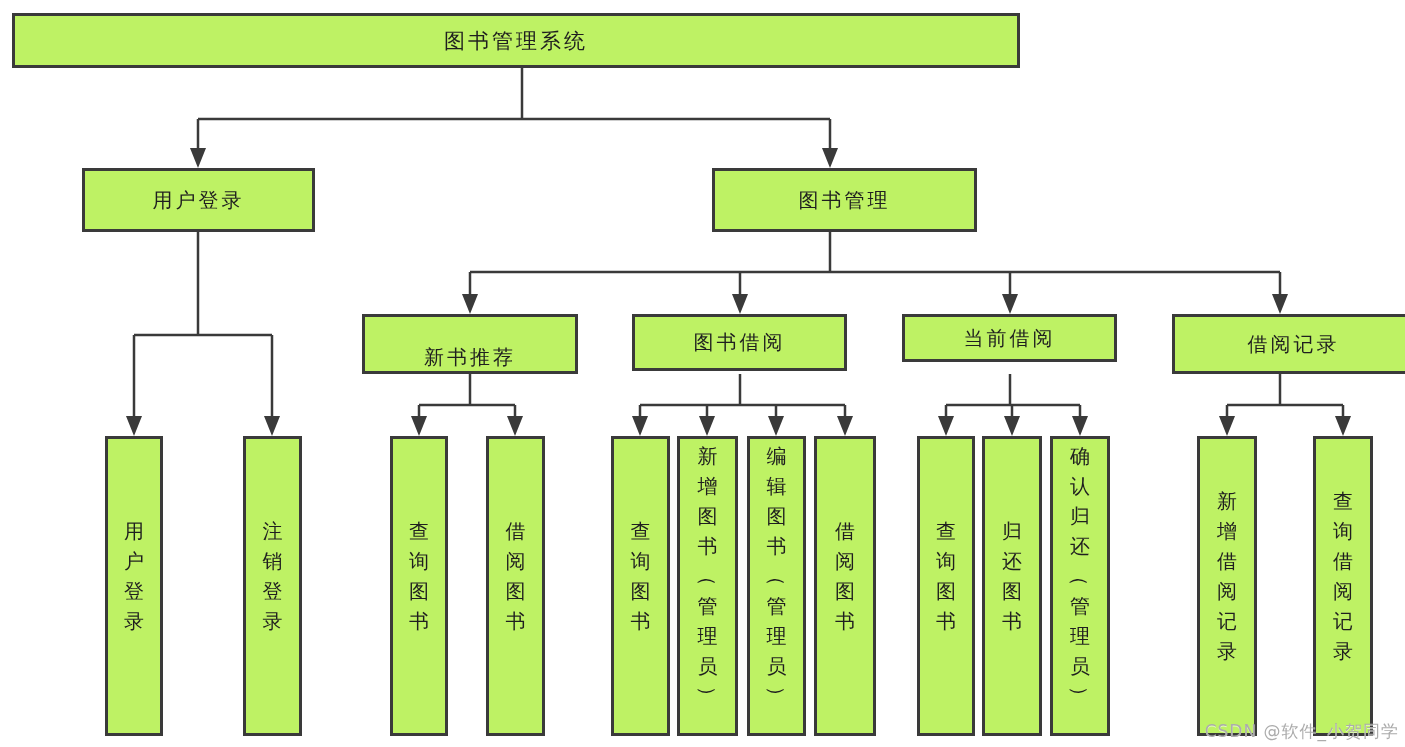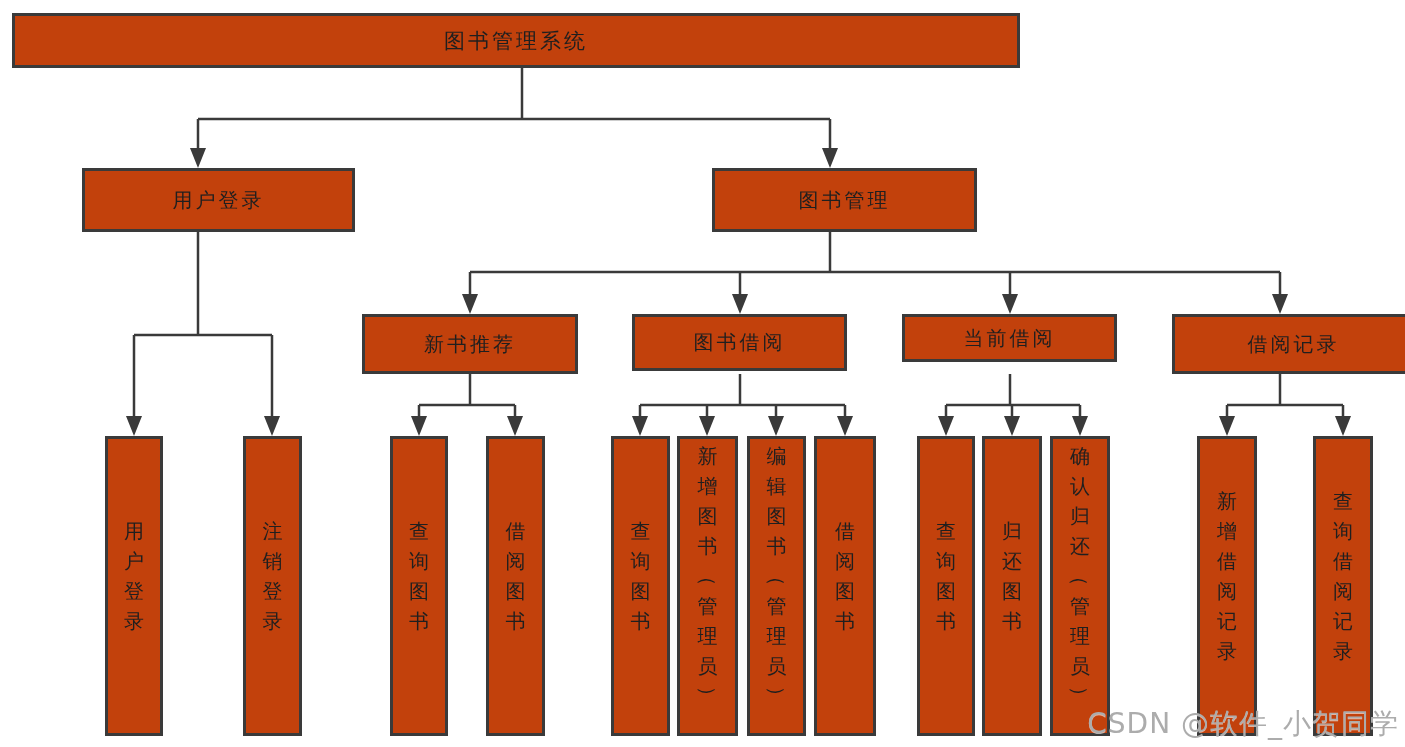--- a/index.html
+++ b/index.html
@@ -12,29 +12,29 @@
   #stage{
     position:relative;width:1405px;height:747px;background:var(--bg);
     font-family:"DejaVu Sans","Liberation Sans",sans-serif;
     color:var(--ink);overflow:hidden;
   }
   #wires{position:absolute;left:0;top:0;width:1405px;height:747px;pointer-events:none;}
   #wires path{stroke:var(--line);stroke-width:2.5;fill:none;}
   #wires polygon{fill:var(--line);stroke:none;}
   .box{
     position:absolute;box-sizing:border-box;border:3px solid var(--line);
-    background:#c2410c;display:flex;align-items:center;justify-content:center;
+    background:#bef264;display:flex;align-items:center;justify-content:center;
   }
   .hlabel{font-size:20px;letter-spacing:3px;white-space:nowrap;}
   .root .hlabel{font-size:21px;}
   .vstack{display:flex;flex-direction:column;align-items:center;transform:translateY(-10px);}
   .vstack span{display:block;height:30px;line-height:30px;font-size:20px;text-align:center;}
   .vstack span.rot{transform:rotate(90deg);}
   #watermark{
-    position:absolute;right:6px;bottom:4px;font-size:28px;letter-spacing:1px;
+    position:absolute;right:6px;bottom:4px;font-size:17px;letter-spacing:1px;
     color:var(--wm);white-space:nowrap;z-index:5;text-shadow:0 1px 0 rgba(255,255,255,.6);
   }
 </style>
 </head>
 <body>
 
 <div id="stage">
 
   <svg id="wires" viewBox="0 0 1405 747" xmlns="http://www.w3.org/2000/svg">
       <path d="M522 68 V119"></path>
@@ -88,28 +88,28 @@
       <path d="M1227 405 V418"></path>
       <polygon points="1227,436 1219,416 1235,416"></polygon>
       <path d="M1343 405 V418"></path>
       <polygon points="1343,436 1335,416 1351,416"></polygon>
     </svg>
 
   <div class="box root" style="left:12px;top:13px;width:1008px;height:55px;">
     <span class="hlabel">图书管理系统</span>
   </div>
 
-  <div class="box" style="left:82px;top:168px;width:273px;height:64px;">
+  <div class="box" style="left:82px;top:168px;width:233px;height:64px;">
     <span class="hlabel">用户登录</span>
   </div>
   <div class="box" style="left:712px;top:168px;width:265px;height:64px;">
     <span class="hlabel">图书管理</span>
   </div>
 
-  <div class="box" style="left:362px;top:314px;width:216px;height:60px;">
+  <div class="box" style="left:362px;top:314px;width:216px;height:60px;align-items:flex-end;">
     <span class="hlabel">新书推荐</span>
   </div>
   <div class="box" style="left:632px;top:314px;width:215px;height:57px;">
     <span class="hlabel">图书借阅</span>
   </div>
   <div class="box" style="left:902px;top:314px;width:215px;height:48px;">
     <span class="hlabel">当前借阅</span>
   </div>
   <div class="box" style="left:1172px;top:314px;width:243px;height:60px;">
     <span class="hlabel">借阅记录</span>

